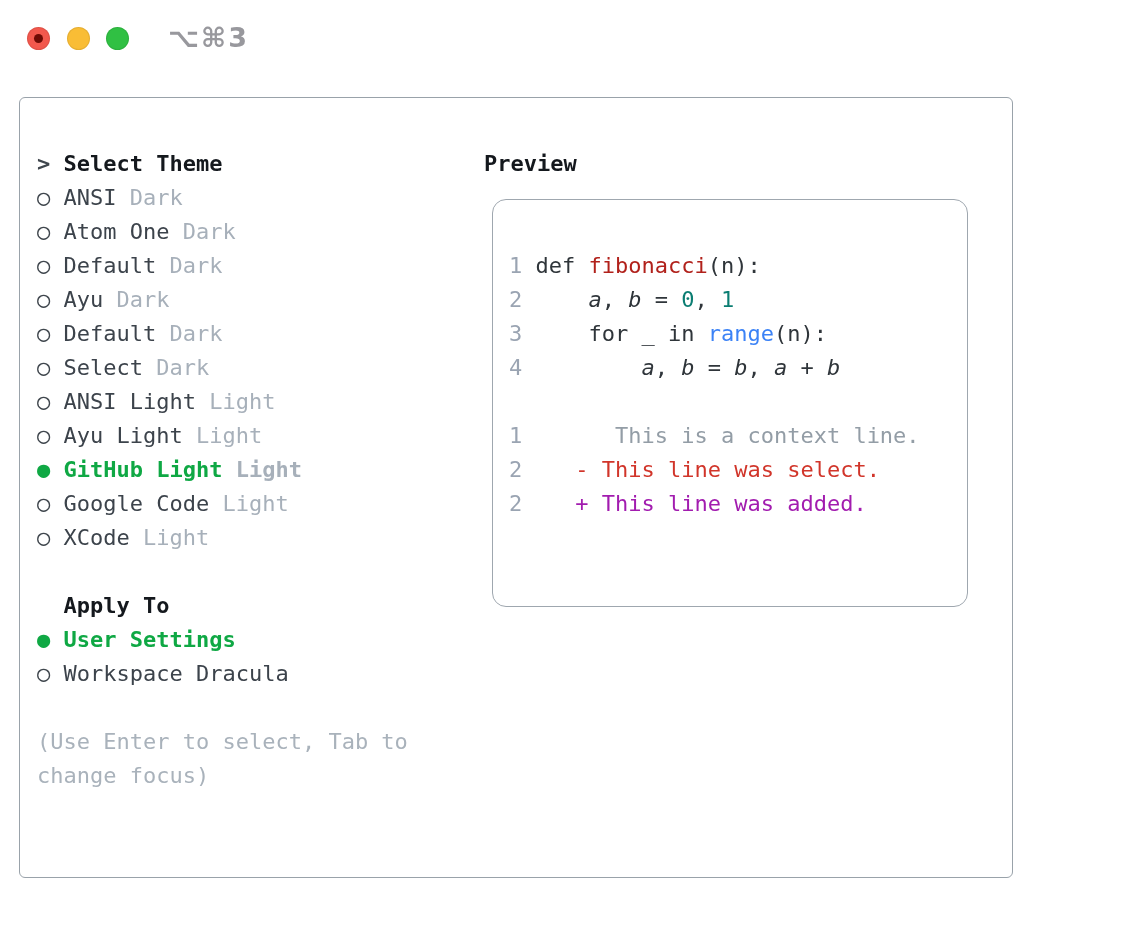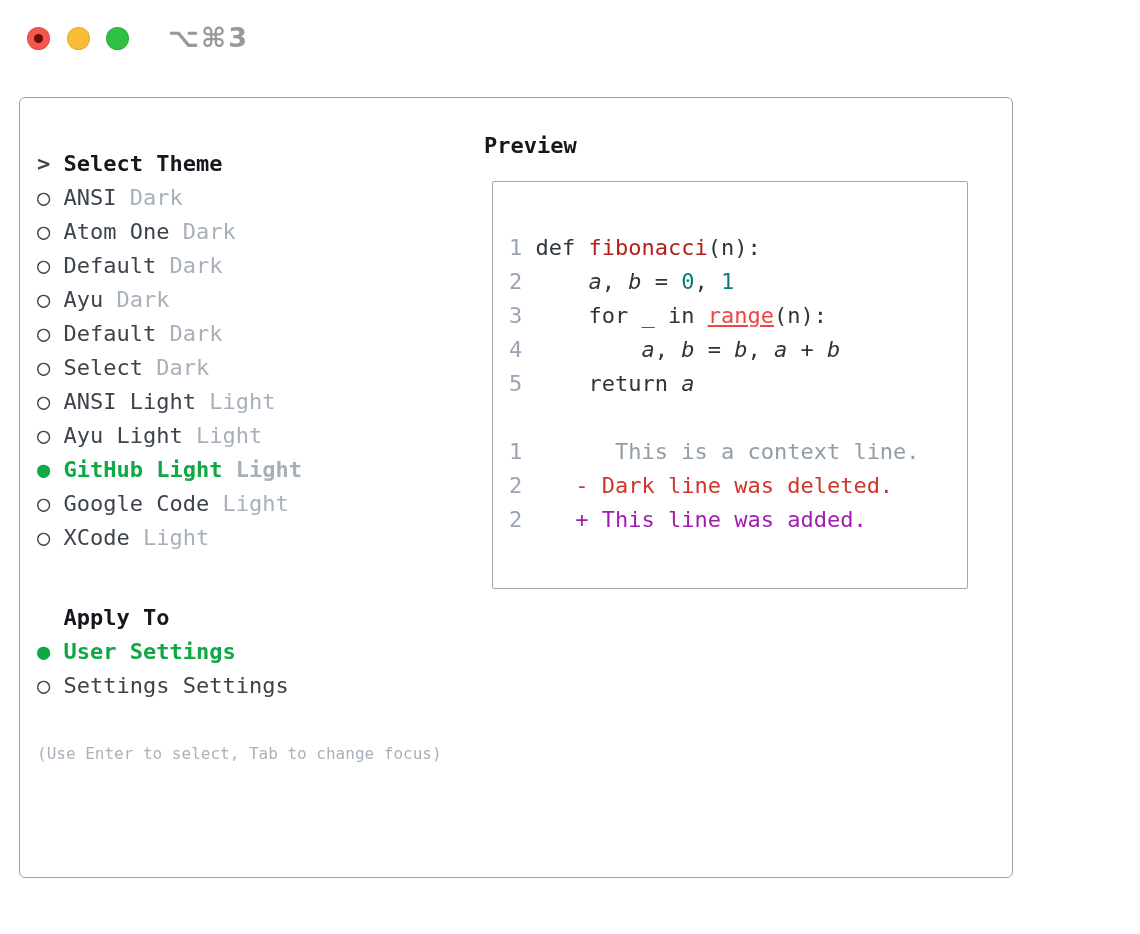--- a/index.html
+++ b/index.html
@@ -27,49 +27,49 @@
   }
   
   .panel{
     position:absolute;left:19px;top:97px;width:994px;height:781px;
     border:1.5px solid var(--panel-border);
     border-radius:6px;
     box-sizing:border-box;
     background:#ffffff;
   }
   .col-left{position:absolute;left:17px;top:49px;width:430px;}
-  .col-right{position:absolute;left:464px;top:31px;width:500px;}
+  .col-right{position:absolute;left:464px;top:49px;width:500px;}
 
   .row{
     white-space:pre;
     font-size:22px;line-height:34px;height:34px;
     color:var(--item-dark);
   }
   .row .marker{color:var(--ring-dark);}
   .row.header-row{font-weight:700;color:var(--header-dark);}
   .row.selected, .row.selected .marker{color:var(--accent-green);font-weight:bold;}
   .row .tag{color:var(--tag-gray);}
-  .apply-block{margin-top:46px;}
+  .apply-block{margin-top:34px;}
   .hint{
     margin-top:34px;
     white-space:normal;
-    font-size:16px;line-height:34px;
+    font-size:22px;line-height:34px;
     color:var(--hint-gray);
     width:430px;
   }
   
   .preview-title{
     font-size:22px;line-height:34px;height:34px;
     font-weight:700;color:var(--header-dark);white-space:pre;
   }
   .preview-box{
     margin-top:18px;margin-left:8px;
     width:476px;height:408px;
     border:1.5px solid var(--preview-border);
-    border-radius:2px;
+    border-radius:14px;
     box-sizing:border-box;
     padding:49px 13px 0 16px;
     background:#ffffff;
     overflow:hidden;
   }
   .code-line{white-space:pre;font-size:22px;line-height:34px;height:34px;color:var(--code-default);}
   .code-line .ln{color:var(--linenum-gray);}
   .tok-it{font-style:italic;}
 </style>
 </head>
@@ -101,38 +101,37 @@
           <div class="row"><span class="marker">○</span> <span>Ayu Light</span> <span class="tag">Light</span></div>
           <div class="row selected"><span class="marker">●</span> <span>GitHub Light</span> <span class="tag">Light</span></div>
           <div class="row"><span class="marker">○</span> <span>Google Code</span> <span class="tag">Light</span></div>
           <div class="row"><span class="marker">○</span> <span>XCode</span> <span class="tag">Light</span></div>
         </div>
 
       <div class="apply-block">
         <div class="row header-row"><span>  </span><span>Apply To</span></div>
         <div id="apply-items">
             <div class="row selected"><span class="marker">●</span> <span>User Settings</span></div>
-            <div class="row"><span class="marker">○</span> <span>Settings Settings</span></div>
+            <div class="row"><span class="marker">○</span> <span>Workspace Dracula</span></div>
           </div>
       </div>
 
       <div class="hint">(Use Enter to select, Tab to change focus)</div>
     </div>
 
     <div class="col-right">
       <div class="preview-title">Preview</div>
       <div class="preview-box">
         <div id="code-lines">
             <div class="code-line"><span class="ln">1</span> <span style="color: rgb(47, 53, 58);">def </span><span style="color: rgb(177, 33, 27);">fibonacci</span><span style="color: rgb(47, 53, 58);">(n):</span></div>
             <div class="code-line"><span class="ln">2</span> <span style="color: rgb(47, 53, 58);">    </span><span class="tok-it" style="color: rgb(47, 53, 58);">a</span><span style="color: rgb(47, 53, 58);">, </span><span class="tok-it" style="color: rgb(47, 53, 58);">b</span><span style="color: rgb(47, 53, 58);"> = </span><span style="color: rgb(11, 125, 114);">0</span><span style="color: rgb(47, 53, 58);">, </span><span style="color: rgb(11, 125, 114);">1</span></div>
-            <div class="code-line"><span class="ln">3</span> <span style="color: rgb(47, 53, 58);">    for _ in </span><span style="color: #ef4444; text-decoration: underline;">range</span><span style="color: rgb(47, 53, 58);">(n):</span></div>
+            <div class="code-line"><span class="ln">3</span> <span style="color: rgb(47, 53, 58);">    for _ in </span><span style="color: #3b82f6;">range</span><span style="color: rgb(47, 53, 58);">(n):</span></div>
             <div class="code-line"><span class="ln">4</span> <span style="color: rgb(47, 53, 58);">        </span><span class="tok-it" style="color: rgb(47, 53, 58);">a</span><span style="color: rgb(47, 53, 58);">, </span><span class="tok-it" style="color: rgb(47, 53, 58);">b</span><span style="color: rgb(47, 53, 58);"> = </span><span class="tok-it" style="color: rgb(47, 53, 58);">b</span><span style="color: rgb(47, 53, 58);">, </span><span class="tok-it" style="color: rgb(47, 53, 58);">a</span><span style="color: rgb(47, 53, 58);"> + </span><span class="tok-it" style="color: rgb(47, 53, 58);">b</span></div>
-            <div class="code-line"><span class="ln">5</span> <span style="color: rgb(47, 53, 58);">    return </span><span class="tok-it" style="color: rgb(47, 53, 58);">a</span></div>
             <div class="code-line">&nbsp;</div>
             <div class="code-line"><span class="ln">1</span> <span style="color: rgb(147, 157, 166);">      This is a context line.</span></div>
-            <div class="code-line"><span class="ln">2</span> <span style="color: rgb(209, 53, 42);">   - Dark line was deleted.</span></div>
+            <div class="code-line"><span class="ln">2</span> <span style="color: rgb(209, 53, 42);">   - This line was select.</span></div>
             <div class="code-line"><span class="ln">2</span> <span style="color: #a21caf;">   + This line was added.</span></div>
           </div>
       </div>
     </div>
 
   </div>
 </div>
 
 </body></html>

